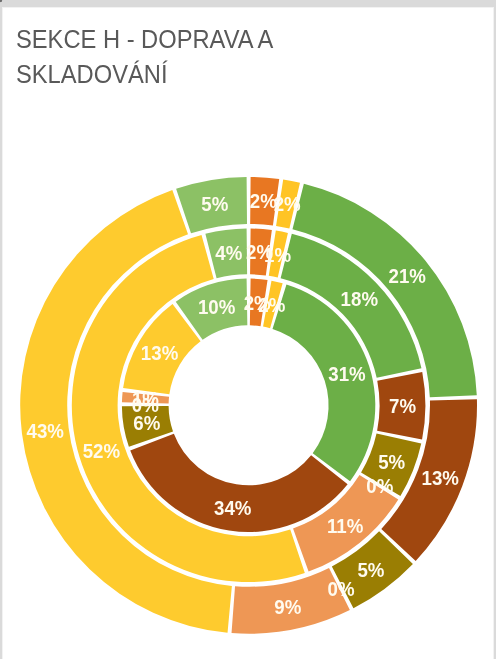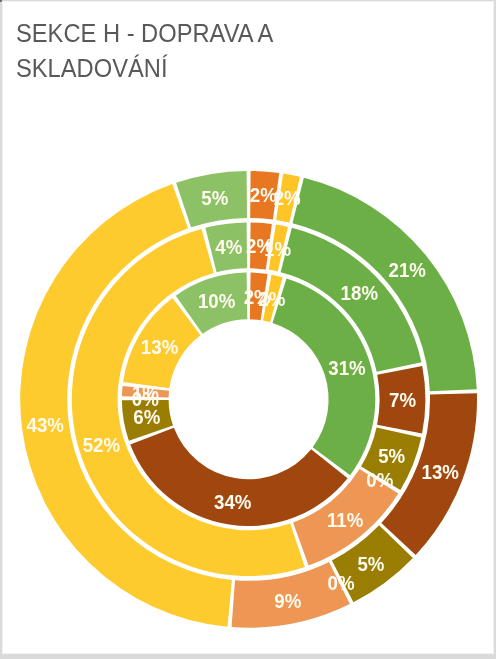--- a/index.html
+++ b/index.html
@@ -1,17 +1,17 @@
 <!DOCTYPE html>
 <html><head>
 <meta charset="utf-8">
 <style>
   html,body{margin:0;padding:0;}
   body{width:496px;height:659px;background:#dadada;font-family:"Liberation Sans",sans-serif;overflow:hidden;}
-  #card{position:absolute;left:2px;top:1px;width:492px;height:653px;background:#ffffff;border:1px solid #f2f2f2;box-sizing:border-box;}
+  #card{position:absolute;left:2px;top:7px;width:492px;height:653px;background:#ffffff;border:1px solid #f2f2f2;box-sizing:border-box;}
   #title{position:absolute;left:13px;top:14px;width:300px;font-size:25px;line-height:34.5px;color:#595959;
          transform:scaleX(0.948);transform-origin:0 0;}
   #chart{position:absolute;left:-3px;top:-4px;}
   #corner-mark{position:absolute;left:0;top:0;width:3px;height:3px;
     background:radial-gradient(circle at 0 0, #6e6e6e 0 2px, rgba(0,0,0,0) 2.6px);}
   .lbl{font-weight:bold;font-size:21.1px;fill:#fffbef;}
 </style>
 </head>
 <body>
 

